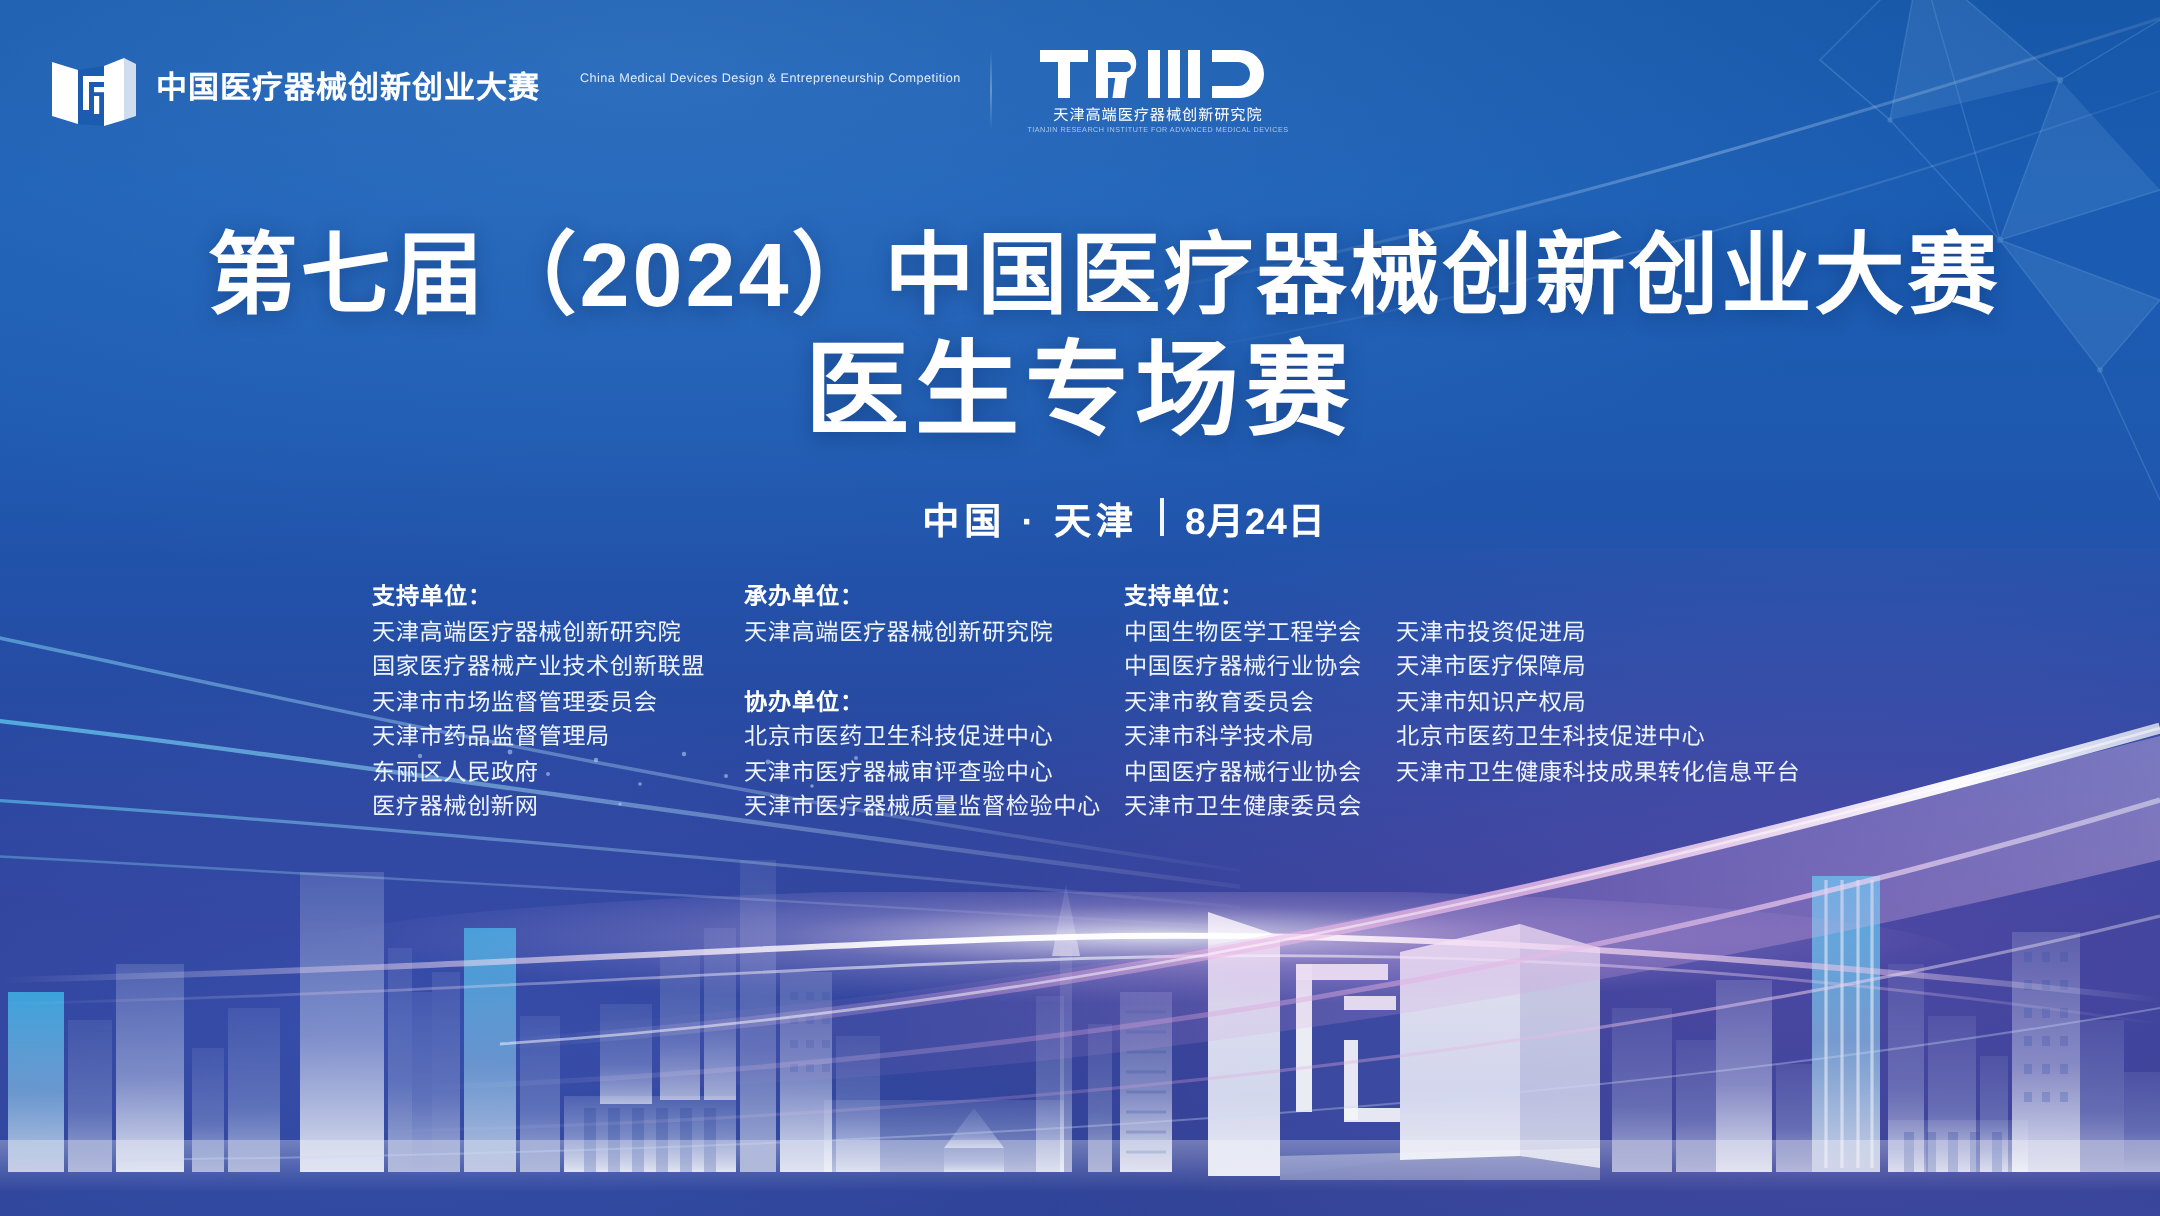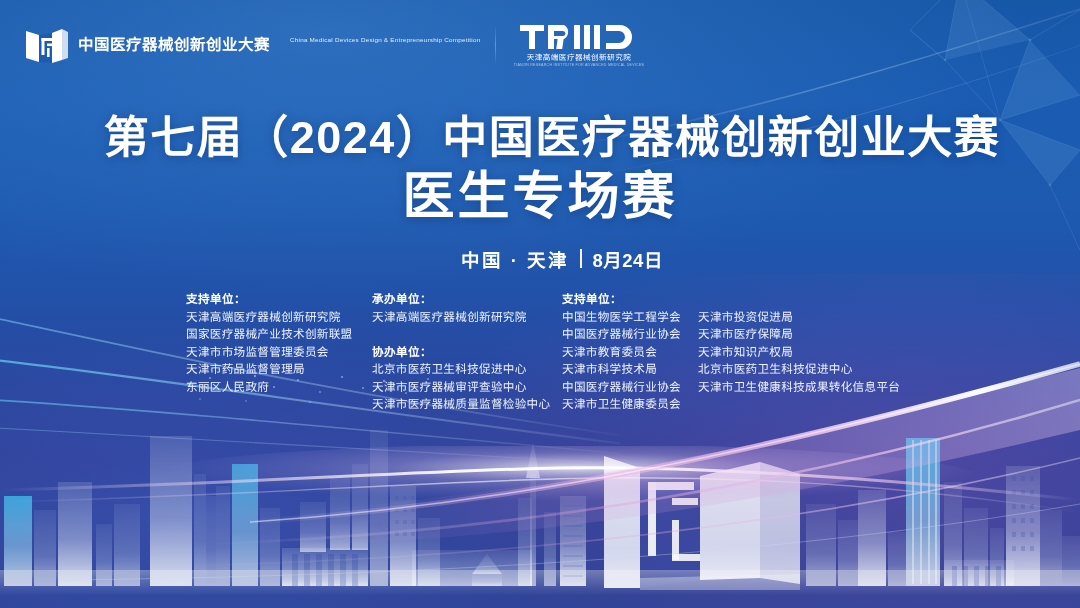--- a/index.html
+++ b/index.html
@@ -646,20 +646,21 @@
 
   <div class="orgs">
 
     <div class="org-col org-col-sponsor">
       <div class="org-head">支持单位：</div>
       <div class="org-item">天津高端医疗器械创新研究院</div>
       <div class="org-item">国家医疗器械产业技术创新联盟</div>
       <div class="org-item">天津市市场监督管理委员会</div>
       <div class="org-item">天津市药品监督管理局</div>
       <div class="org-item">东丽区人民政府</div>
+      <div class="org-item">医疗器械创新网</div>
     </div>
 
     <div class="org-col org-col-host">
       <div class="org-head">承办单位：</div>
       <div class="org-item">天津高端医疗器械创新研究院</div>
       <div class="org-gap"></div>
       <div class="org-head">协办单位：</div>
       <div class="org-item">北京市医药卫生科技促进中心</div>
       <div class="org-item">天津市医疗器械审评查验中心</div>
       <div class="org-item">天津市医疗器械质量监督检验中心</div>

